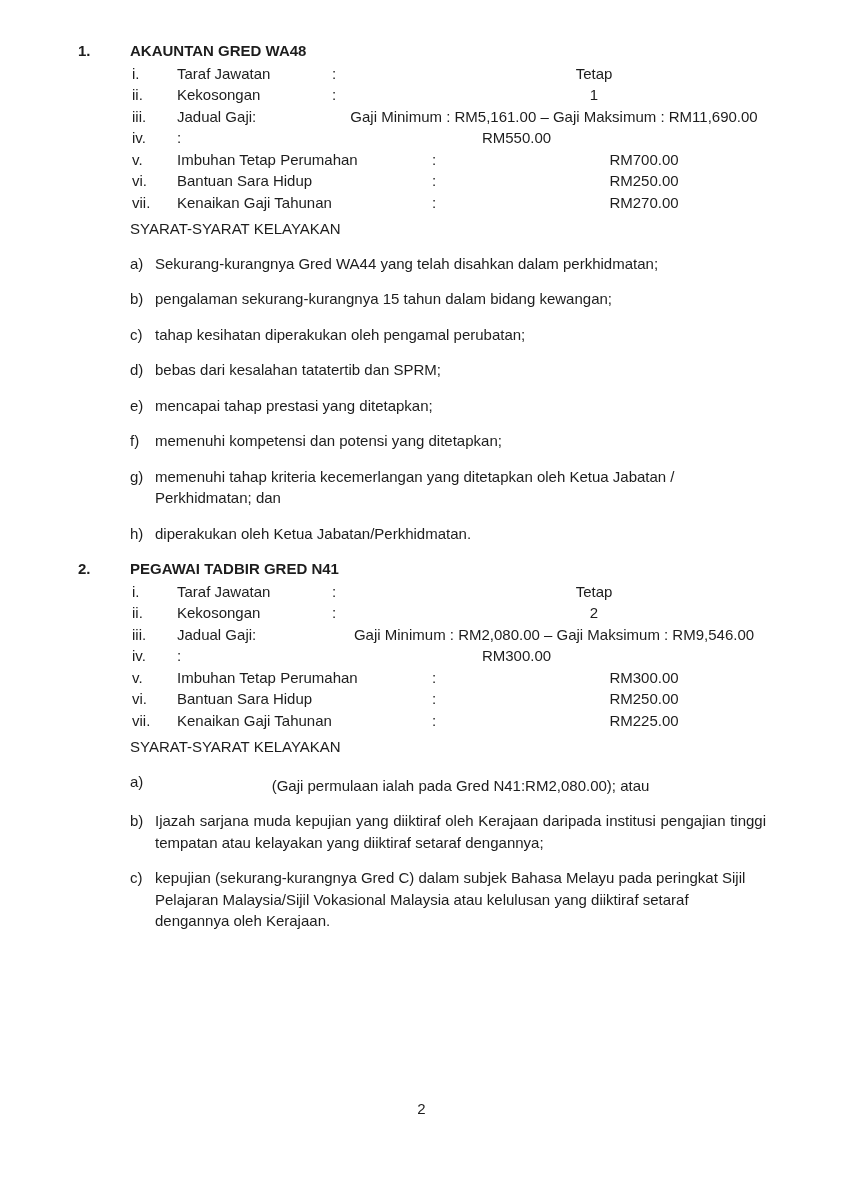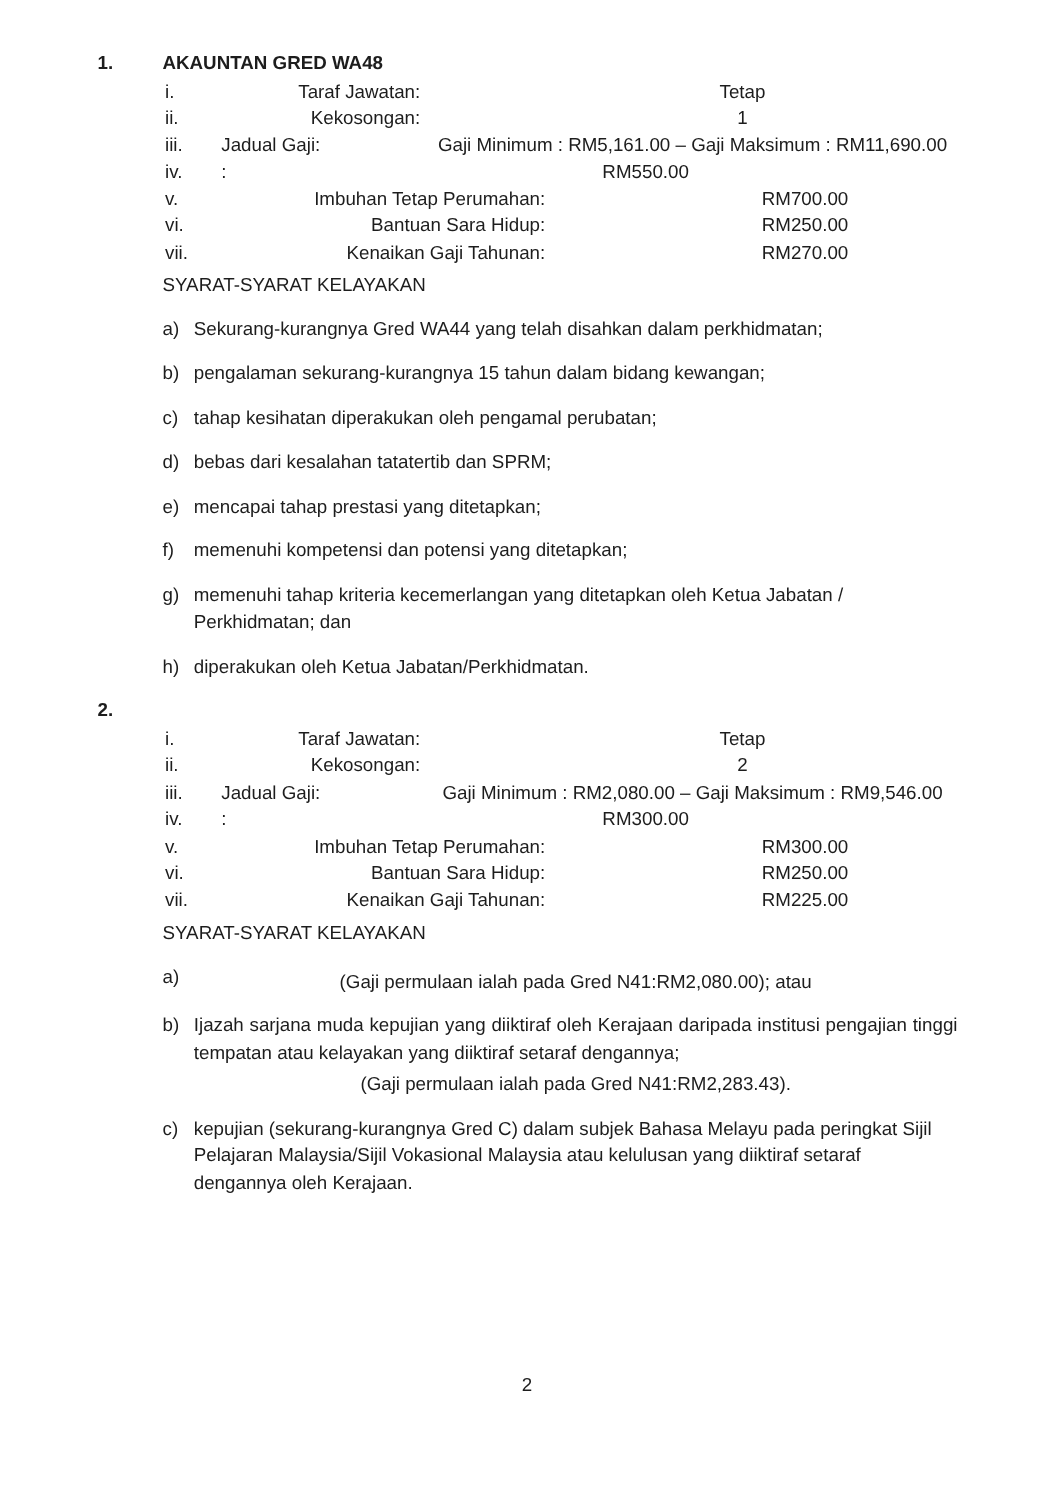--- a/index.html
+++ b/index.html
@@ -22,21 +22,21 @@
   }
   .section-header {
     display: flex;
     margin: 0 0 1px 78px;
     font-weight: bold;
   }
   .sec-num { width: 52px; flex: none; }
   .details { margin-left: 132px; }
   .detail-row { display: flex; }
   .rn { width: 45px; flex: none; }
-  .lbl { flex: none; text-align: right; }
+  .lbl { flex: none; }
   .detail-row.narrow .lbl { width: 155px; }
   .detail-row.wide   .lbl { width: 255px; }
   .detail-row.inline .lbl { width: auto; }
   .colon { flex: none; width: 13px; }
   .val { flex: 1; text-align: center; }
   .syarat-title {
     margin: 5px 0 13px 130px;
   }
   .req {
     display: flex;
@@ -163,20 +163,21 @@
       <span class="req-marker">h)</span>
       <div class="req-body">
           <div class="req-text">diperakukan oleh Ketua Jabatan/Perkhidmatan.</div>
         </div>
     </div>
   </div>
 
   <div class="section section-2">
     <div class="section-header">
       <span class="sec-num">2.</span>
+      <span class="sec-title">PEGAWAI TADBIR GRED N41</span>
     </div>
 
     <div class="details">
       <div class="detail-row narrow">
         <span class="rn">i.</span>
         <span class="lbl">Taraf Jawatan</span>
         <span class="colon">:</span>
         <span class="val">Tetap</span>
       </div>
       <div class="detail-row narrow">
@@ -221,21 +222,20 @@
     <div class="req">
       <span class="req-marker">a)</span>
       <div class="req-body">
         <div class="req-note">(Gaji permulaan ialah pada Gred N41:RM2,080.00); atau</div>
       </div>
     </div>
     <div class="req">
       <span class="req-marker">b)</span>
       <div class="req-body">
         <div class="req-text justify">Ijazah sarjana muda kepujian yang diiktiraf oleh Kerajaan daripada institusi pengajian tinggi tempatan atau kelayakan yang diiktiraf setaraf dengannya;</div>
-        <div class="req-note">(Gaji permulaan ialah pada Gred N41:RM2,283.43).</div>
       </div>
     </div>
     <div class="req">
       <span class="req-marker">c)</span>
       <div class="req-body">
           <div class="req-text">kepujian (sekurang-kurangnya Gred C) dalam subjek Bahasa Melayu pada peringkat Sijil Pelajaran Malaysia/Sijil Vokasional Malaysia atau kelulusan yang diiktiraf setaraf dengannya oleh Kerajaan.</div>
         </div>
     </div>
   </div>
 

